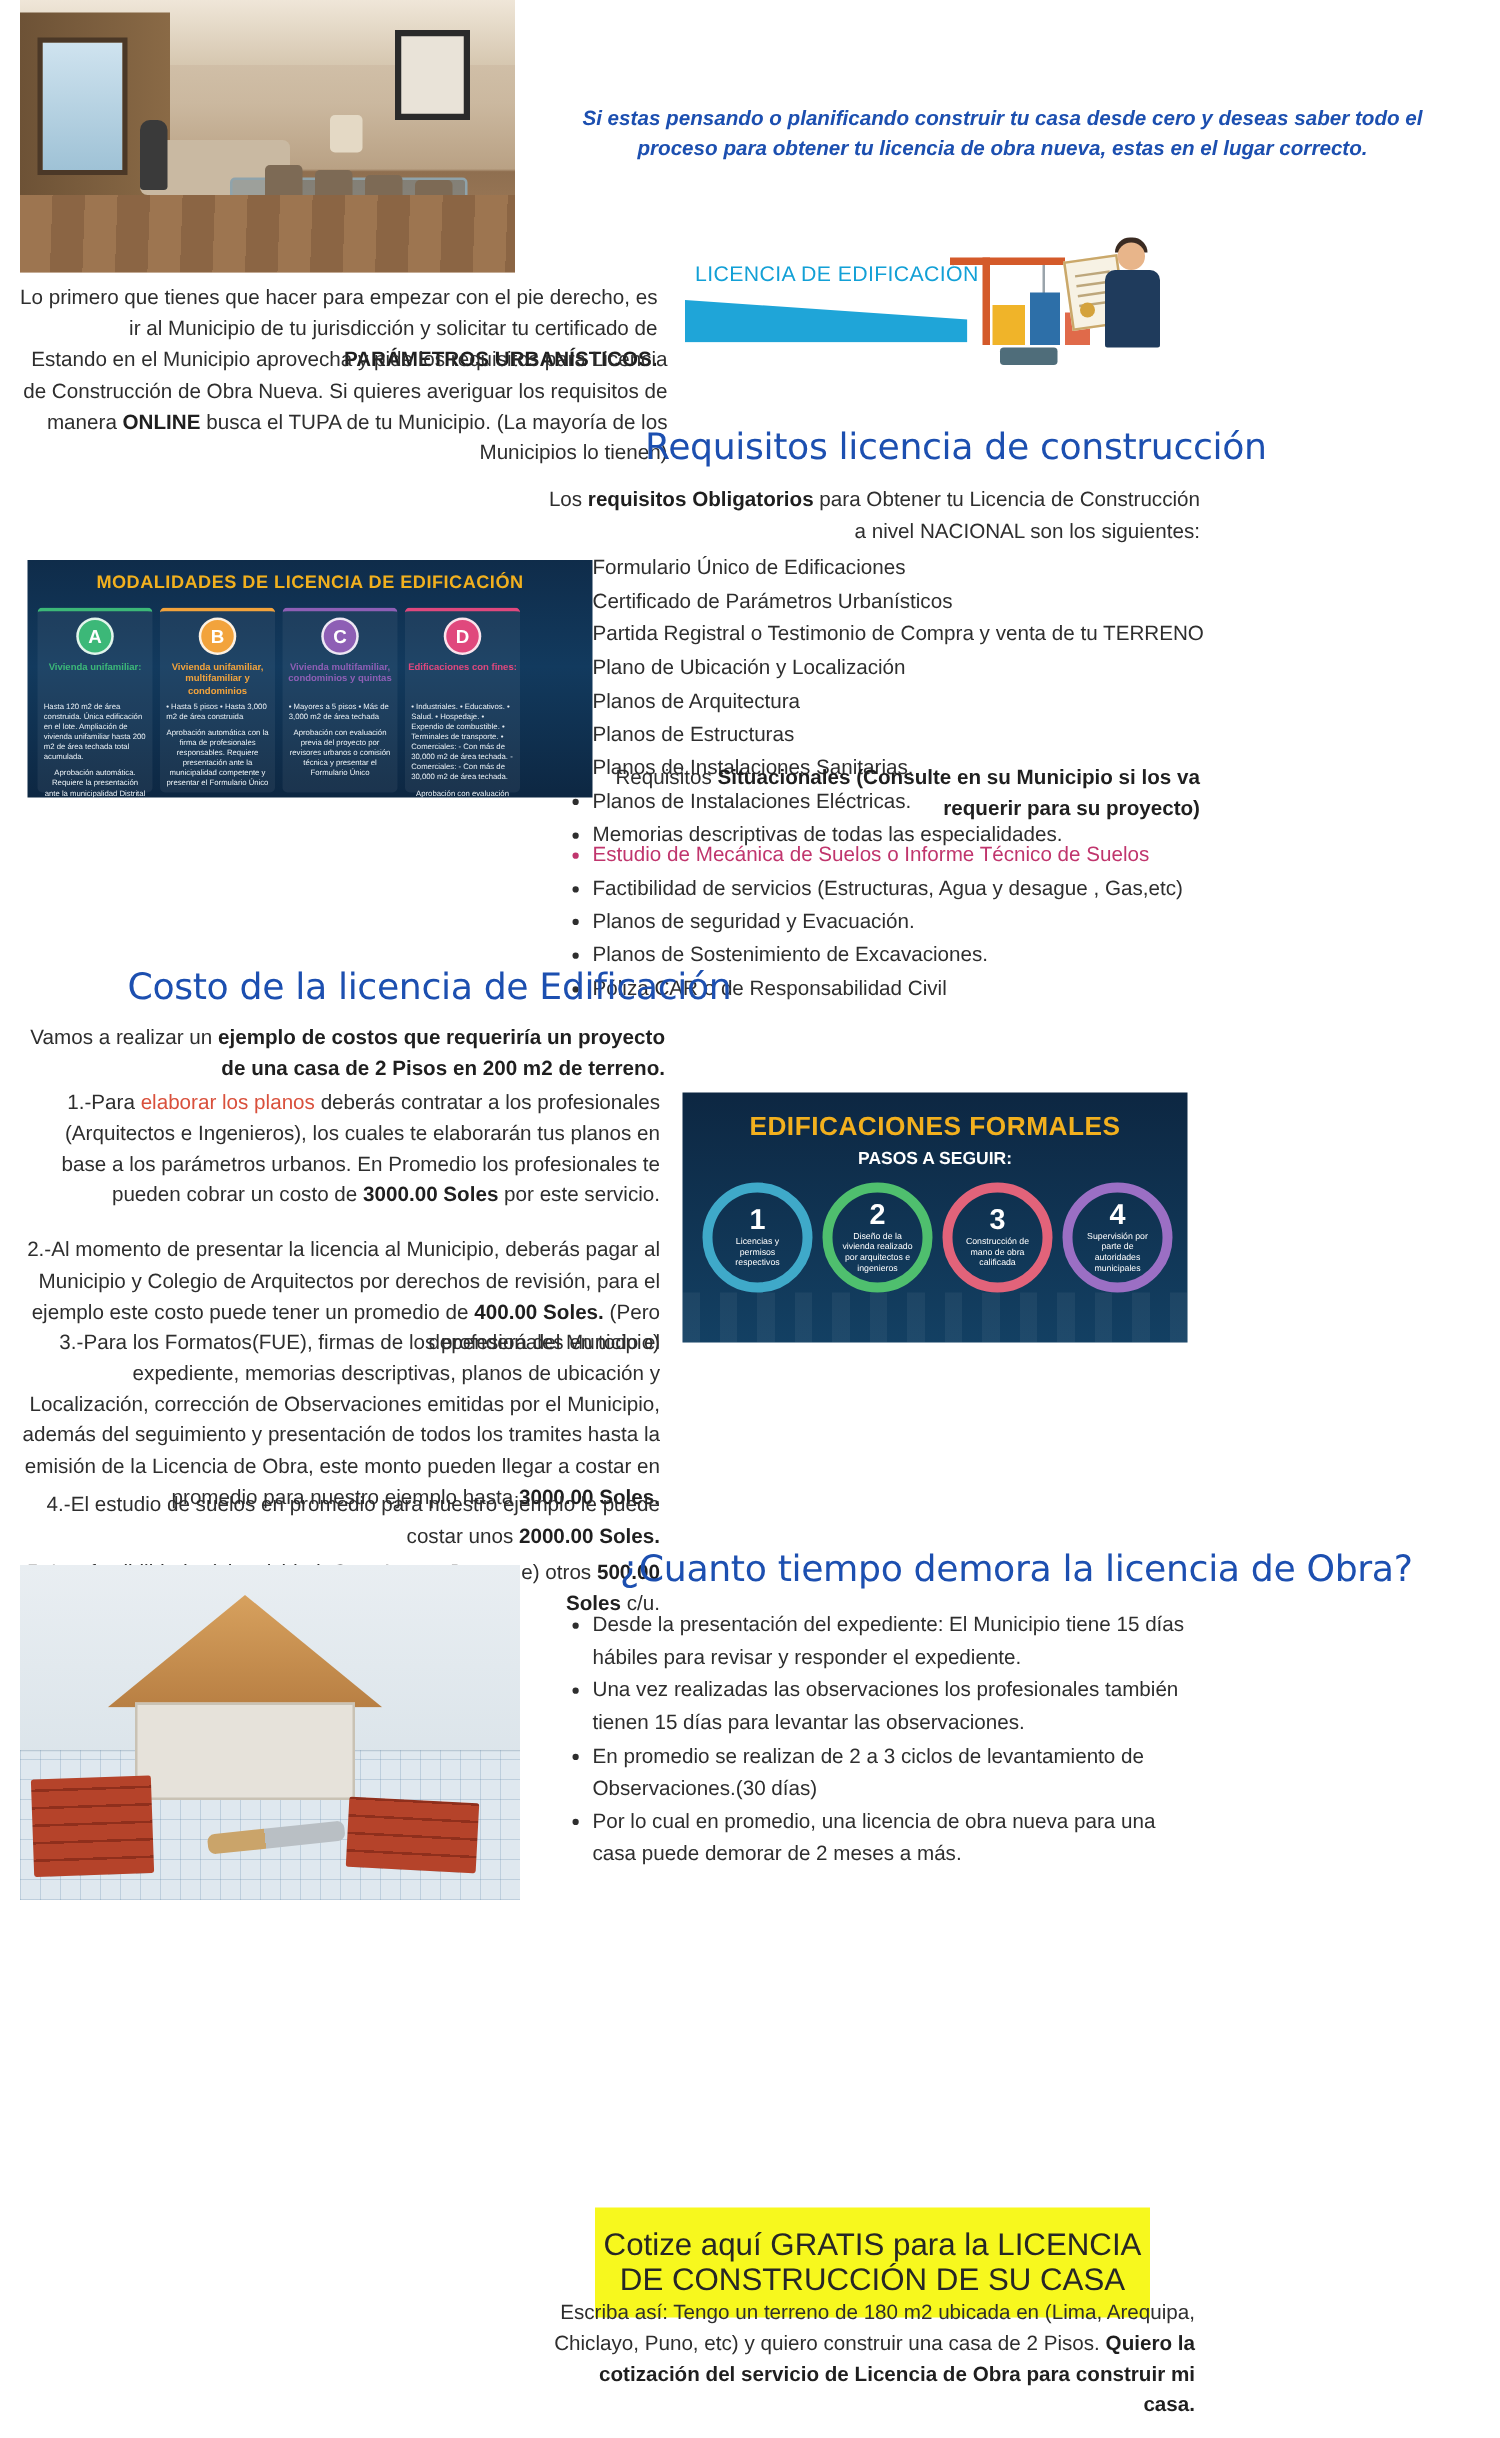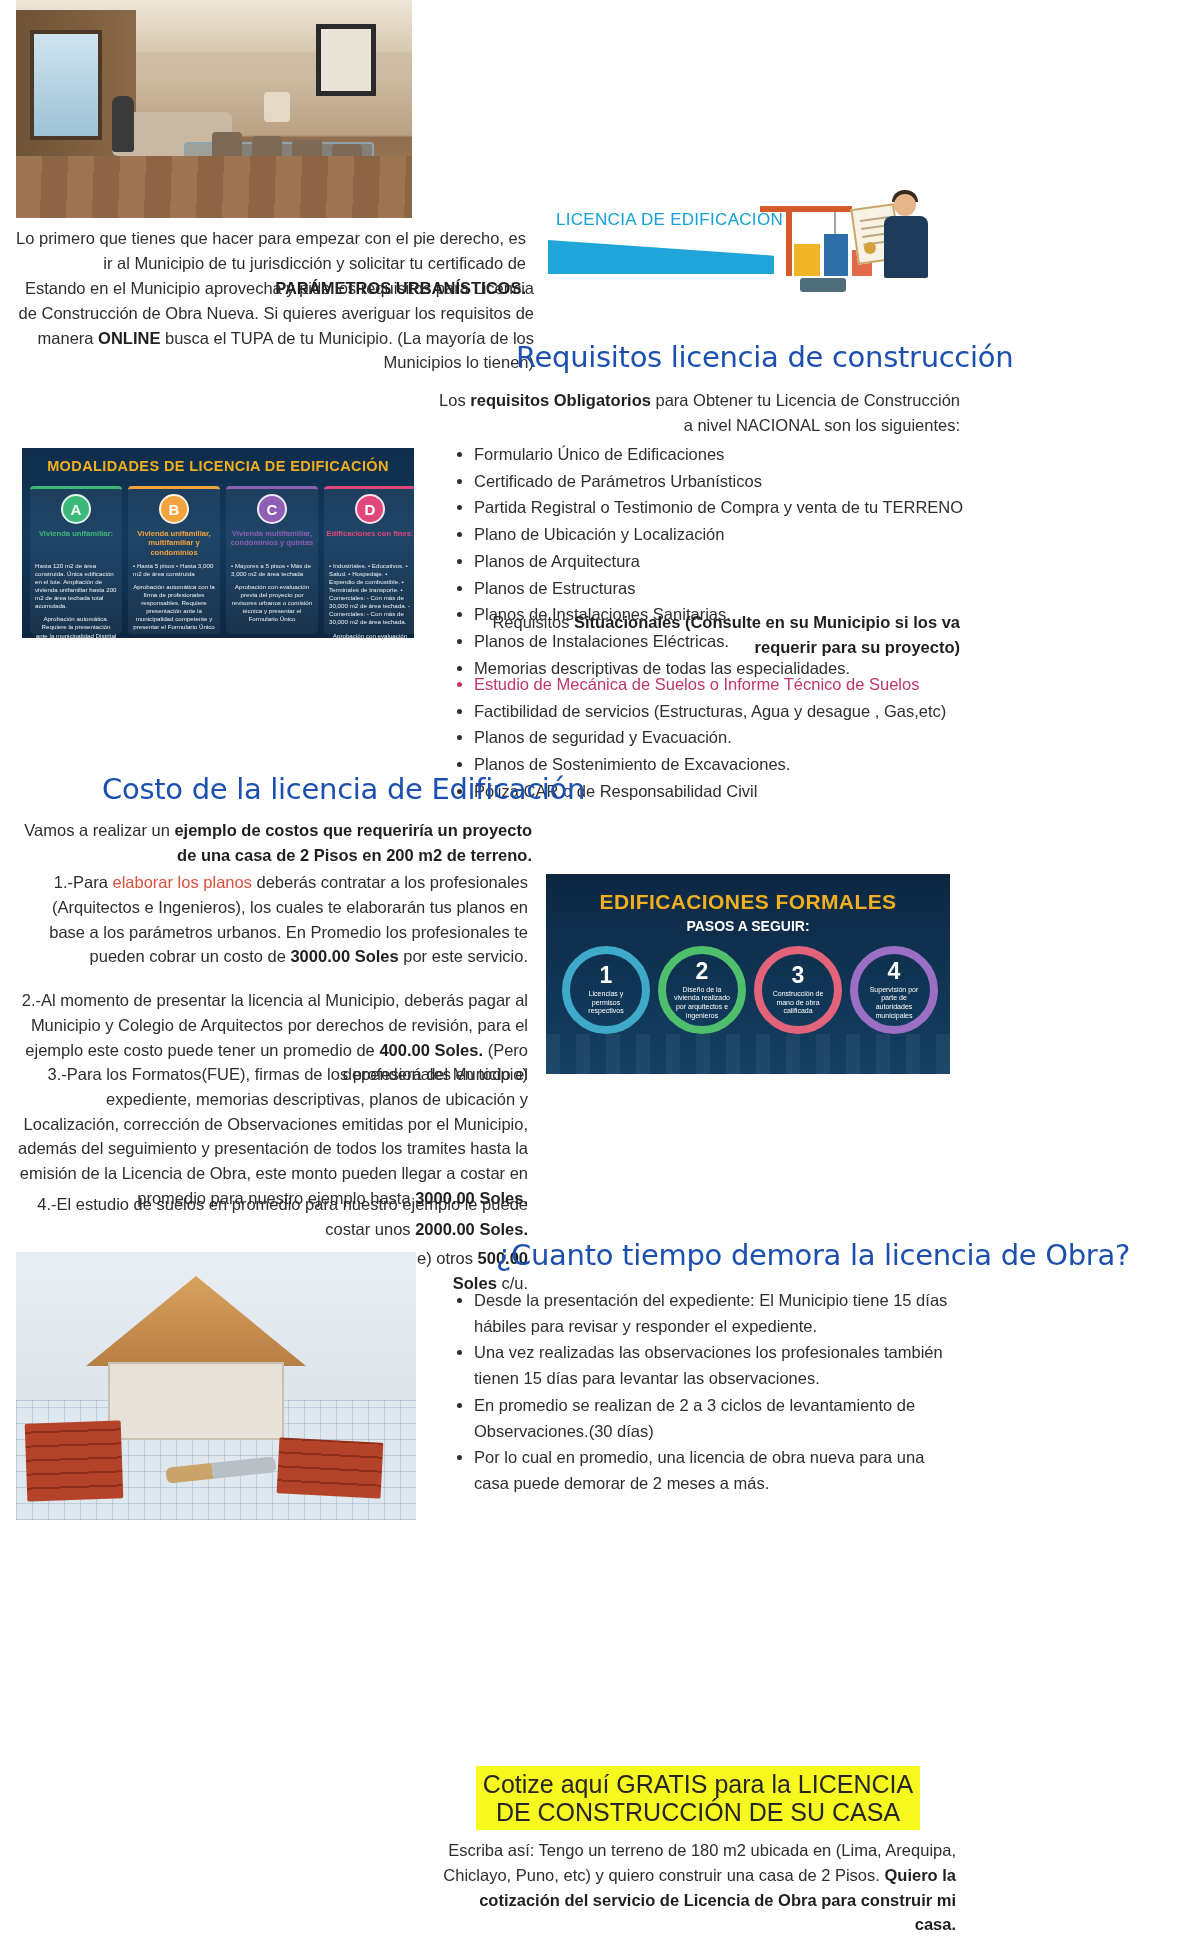--- a/index.html
+++ b/index.html
@@ -166,21 +166,21 @@
   .lic-banner .doc i {
     position: absolute; left: 6px; width: 28px; height: 2px; background: #bda77c; display: block;
   }
   .lic-banner .seal {
     position: absolute; left: 316px; top: 54px; width: 12px; height: 12px;
     border-radius: 50%; background: #d4a23c;
   }
 
   
   .modalidades {
-    left: 22px; top: 448px; width: 392px; height: 190px;
+    left: 22px; top: 448px; width: 452px; height: 190px;
     background: linear-gradient(180deg,#0f2c4a 0%, #123a5e 45%, #0d2742 100%);
     overflow: hidden;
   }
   .modalidades .mtitle {
     position: absolute; left: 0; top: 10px; width: 100%;
     text-align: center; font-weight: bold; font-size: 14.5px; color: #ffffff;
     letter-spacing: 0.4px;
   }
   .modalidades .mtitle span { color: #f2b01e; }
   .mcols { position: absolute; left: 8px; top: 38px; display: flex; gap: 6px; }
@@ -275,21 +275,21 @@
     border-radius: 6px; transform: rotate(-6deg);
   }
 
   
   .cta {
     left: 476px; top: 1766px; width: 444px; min-height: 58px;
     background: #f7f81e;
     display: flex; align-items: center; justify-content: center;
     text-align: center;
     font-size: 25px; line-height: 1.12; color: #262626;
-    padding: 4px 6px;
+    padding: 16px 6px;
   }
 </style>
 </head>
 <body>
 
 <div class="page">
 
   <div class="abs hero">
     <div class="ceiling"></div>
     <div class="wall-left"></div>
@@ -300,20 +300,21 @@
     <div class="person"></div>
     <div class="table"></div>
     <div class="chair" style="left:196px; top:132px;"></div>
     <div class="chair" style="left:236px; top:136px;"></div>
     <div class="chair" style="left:276px; top:140px;"></div>
     <div class="chair" style="left:316px; top:144px;"></div>
     <div class="floor"></div>
   </div>
 
 
+  <div class="abs h-sub" style="left:452px; top:84px; width:700px;">Si estas pensando o planificando construir tu casa desde cero y deseas saber todo el proceso para obtener tu licencia de obra nueva, estas en el lugar correcto.</div>
 
   <div class="abs body-text" style="left:14px; top:226px; width:512px;">
     <span>Lo primero que tienes que hacer para empezar con el pie derecho, es ir al Municipio de tu jurisdicción y solicitar tu certificado de </span><b>PARÁMETROS URBANÍSTICOS.</b>
   </div>
 
   <div class="abs body-text" style="left:14px; top:276px; width:520px;">
     <span>Estando en el Municipio aprovecha y pide los requisitos para Licencia de Construcción de Obra Nueva. Si quieres averiguar los requisitos de manera </span><b>ONLINE</b><span> busca el TUPA de tu Municipio. (La mayoría de los Municipios lo tienen)</span>
   </div>
 
   <div class="abs lic-banner">

